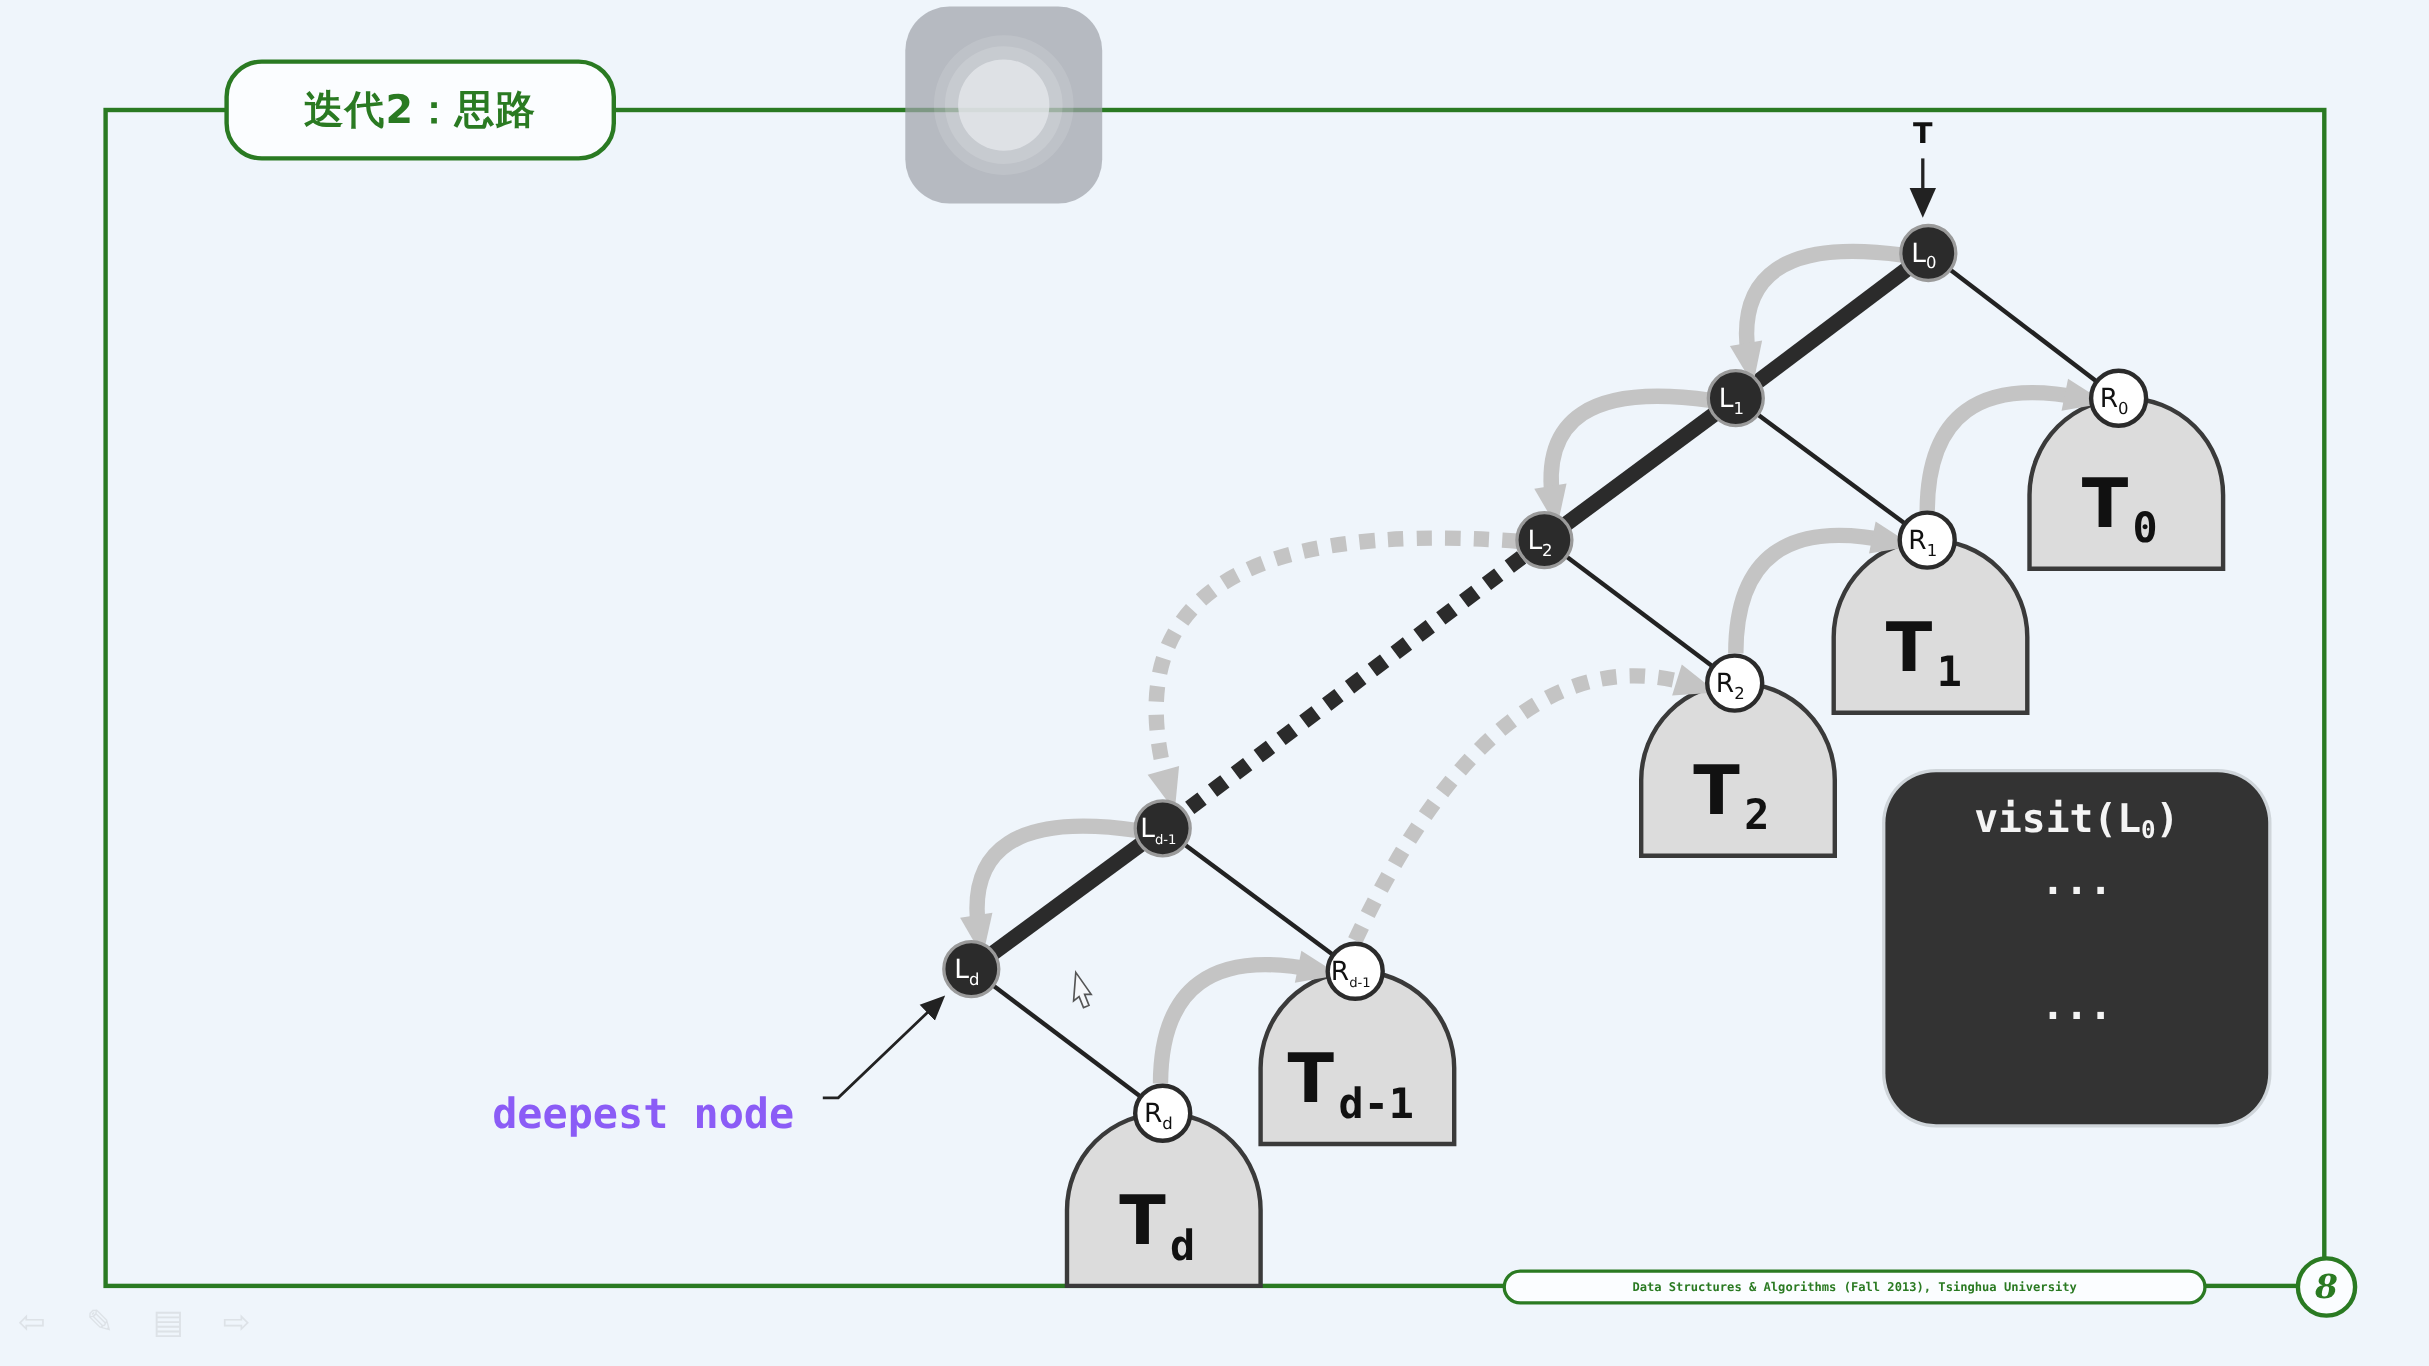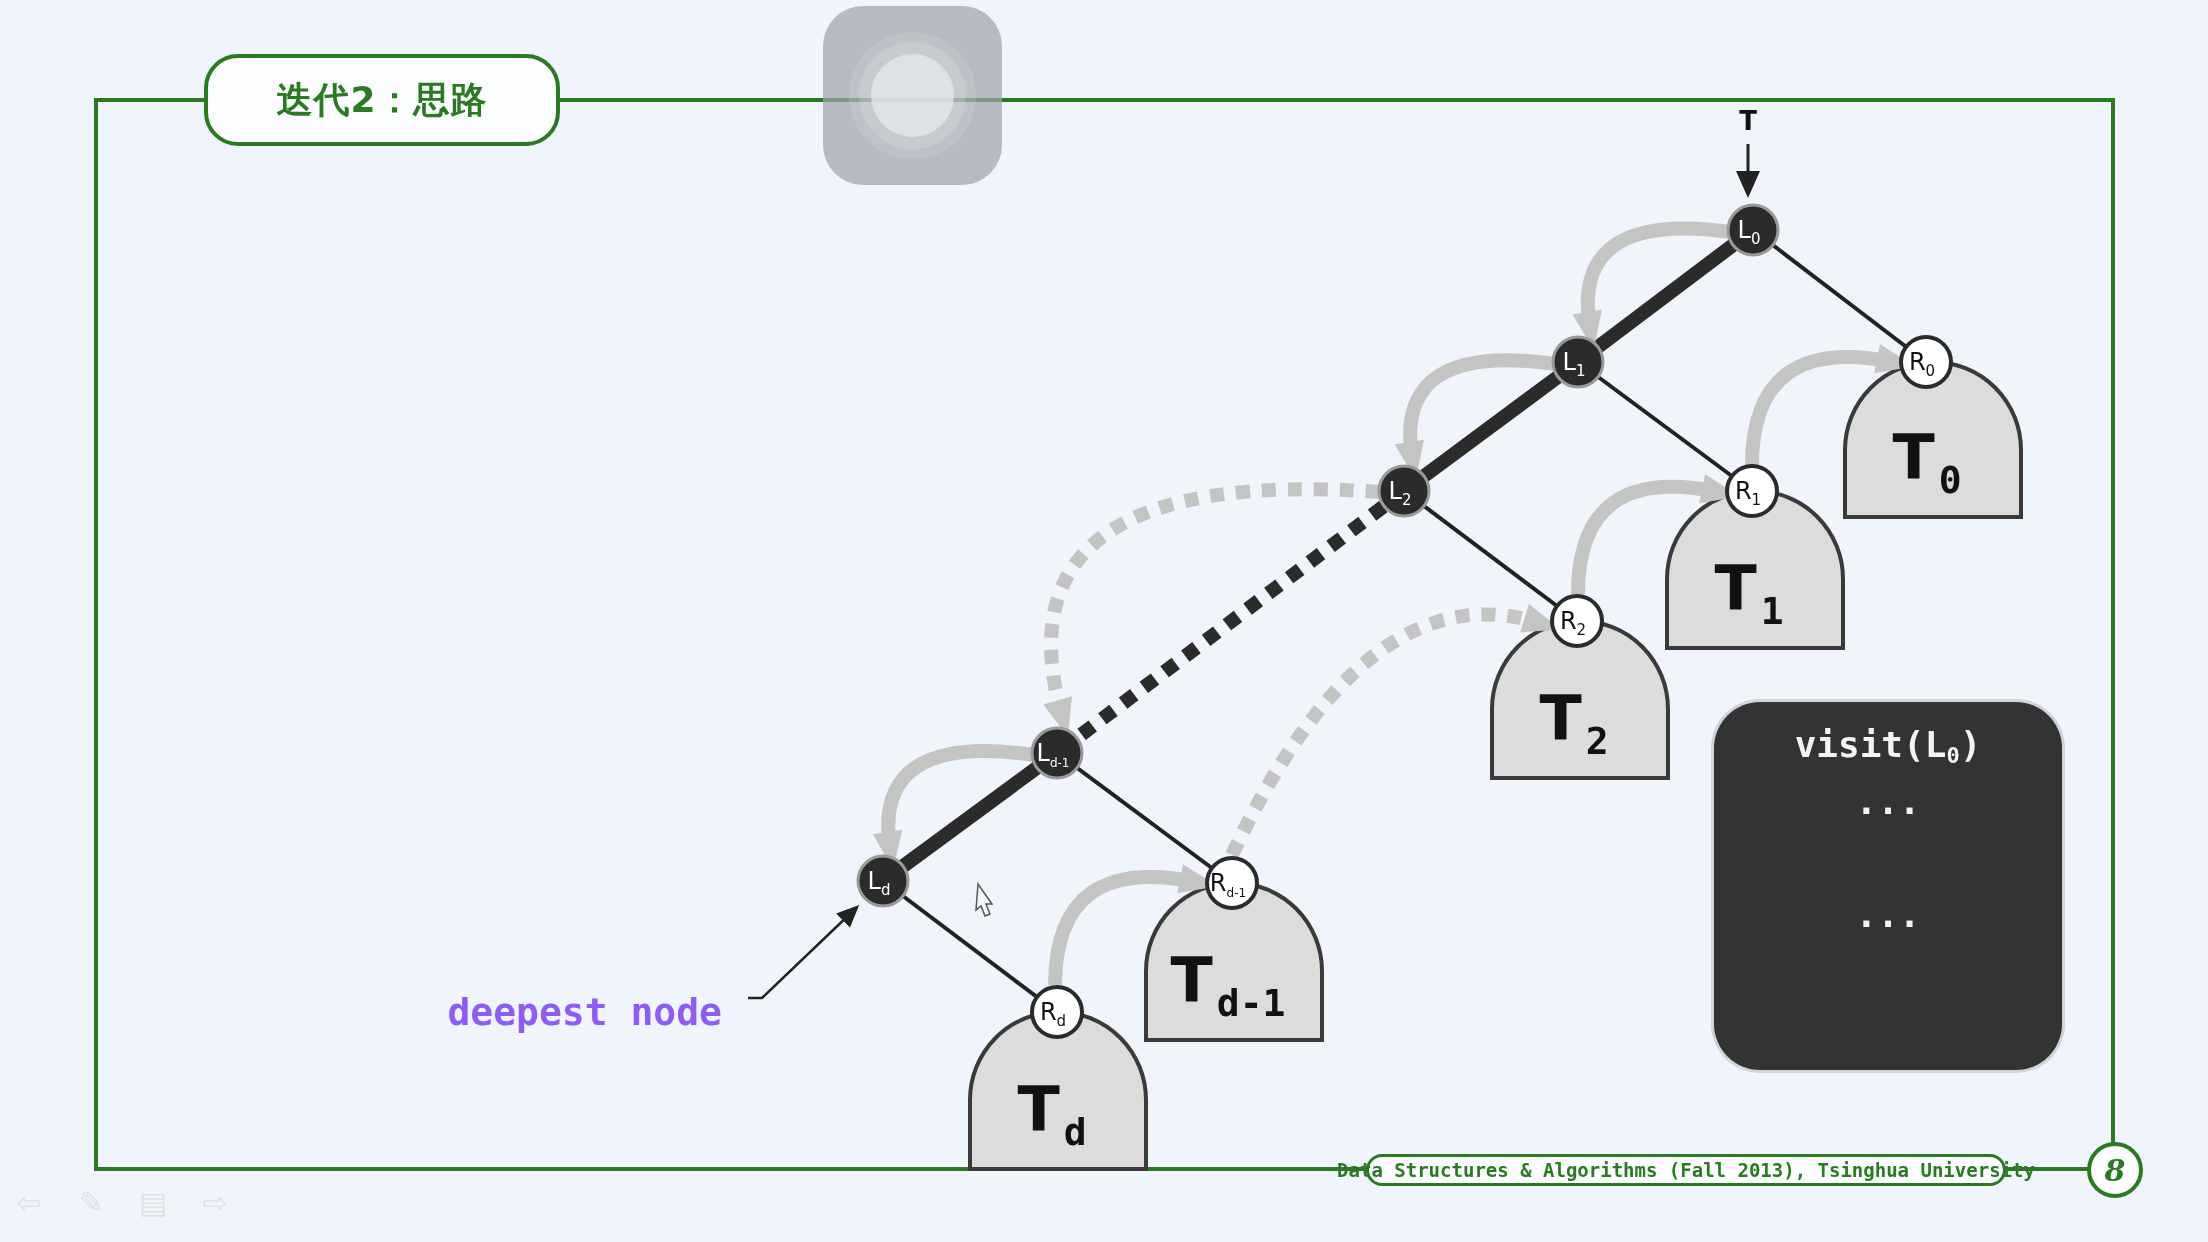--- a/index.html
+++ b/index.html
@@ -1,23 +1,23 @@
 <!DOCTYPE html>
 <html><head>
 <meta charset="utf-8">
 <style>
   html,body{margin:0;padding:0;}
   body{width:2208px;height:1242px;background:#eff5fb;position:relative;overflow:hidden;font-family:"DejaVu Sans",sans-serif;}
   #stage{position:absolute;left:0;top:0;}
   .title-pill{position:absolute;left:204px;top:54px;width:356px;height:92px;border:4px solid #2a7a22;border-radius:34px;background:#fbfdff;box-sizing:border-box;display:flex;align-items:center;justify-content:center;color:#2a7a22;font-family:"DejaVu Sans",sans-serif;font-weight:bold;font-size:36px;letter-spacing:1px;}
-  .codebox{position:absolute;left:1714px;top:702px;width:348px;height:368px;background:#333;border-radius:46px;box-shadow:0 0 0 3px #cfd5da;color:#f4f4f4;font-family:"DejaVu Sans Mono",monospace;font-weight:bold;font-size:36px;text-align:center;box-sizing:border-box;padding-top:14px;}
+  .codebox{position:absolute;left:1714px;top:702px;width:348px;height:320px;background:#333;border-radius:46px;box-shadow:0 0 0 3px #cfd5da;color:#f4f4f4;font-family:"DejaVu Sans Mono",monospace;font-weight:bold;font-size:36px;text-align:center;box-sizing:border-box;padding-top:14px;}
   .codebox .line{height:57px;line-height:57px;white-space:nowrap;}
   .codebox .gap{height:56px;}
   .codebox sub{font-size:22px;vertical-align:-6px;}
-  .footer-pill{position:absolute;left:1366px;top:1154px;width:640px;height:32px;border:3px solid #2a7a22;border-radius:16px;background:#fbfdff;box-sizing:border-box;color:#2a7a22;font-family:"DejaVu Sans Mono",monospace;font-weight:bold;font-size:19px;display:flex;align-items:center;justify-content:center;white-space:nowrap;}
+  .footer-pill{position:absolute;left:1366px;top:1154px;width:640px;height:32px;border:3px solid #2a7a22;border-radius:16px;background:#fbfdff;box-sizing:border-box;color:#2a7a22;font-family:"DejaVu Sans Mono",monospace;font-weight:bold;font-size:11px;display:flex;align-items:center;justify-content:center;white-space:nowrap;}
   .page-circle{position:absolute;left:2087px;top:1142px;width:56px;height:56px;border:4px solid #2a7a22;border-radius:50%;background:#fbfdff;box-sizing:border-box;color:#2a7a22;font-family:"DejaVu Serif",serif;font-style:italic;font-weight:bold;font-size:30px;display:flex;align-items:center;justify-content:center;}
   .caption{position:absolute;left:286px;top:985px;width:436px;text-align:right;font-family:"DejaVu Sans Mono",monospace;font-weight:bold;font-size:38px;line-height:55px;color:#8b5cf6;}
   .assist{position:absolute;left:823px;top:6px;width:179px;height:179px;border-radius:40px;background:rgba(160,164,170,0.72);}
   .assist .ring1{position:absolute;left:26px;top:26px;width:127px;height:127px;border-radius:50%;background:rgba(255,255,255,0.12);}
   .assist .ring2{position:absolute;left:36px;top:36px;width:107px;height:107px;border-radius:50%;background:rgba(255,255,255,0.15);}
   .assist .core{position:absolute;left:48px;top:48px;width:83px;height:83px;border-radius:50%;background:rgba(230,232,236,0.75);}
   .navbar{position:absolute;left:12px;top:1188px;display:flex;gap:28px;align-items:center;}
   .navbar .nb{width:34px;height:30px;color:#dde2e7;font-size:30px;line-height:30px;text-align:center;cursor:pointer;}
 </style>
 </head>

